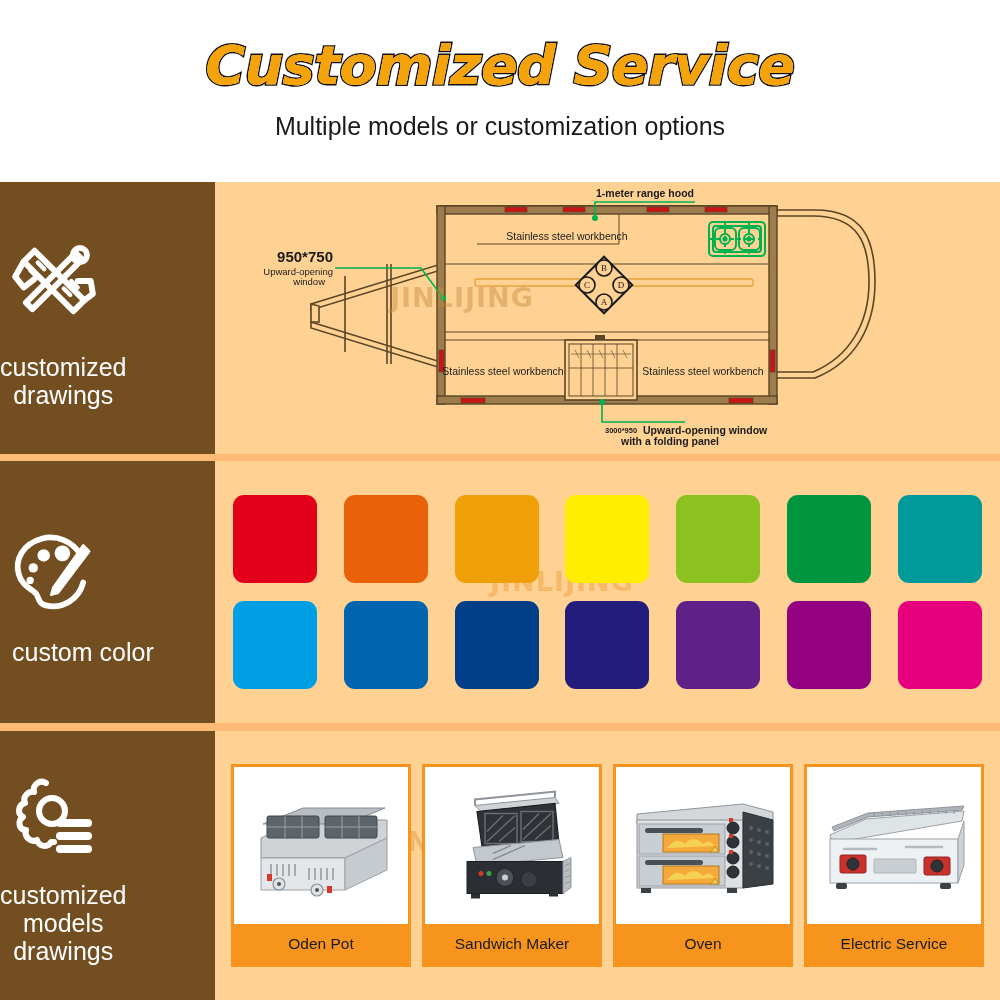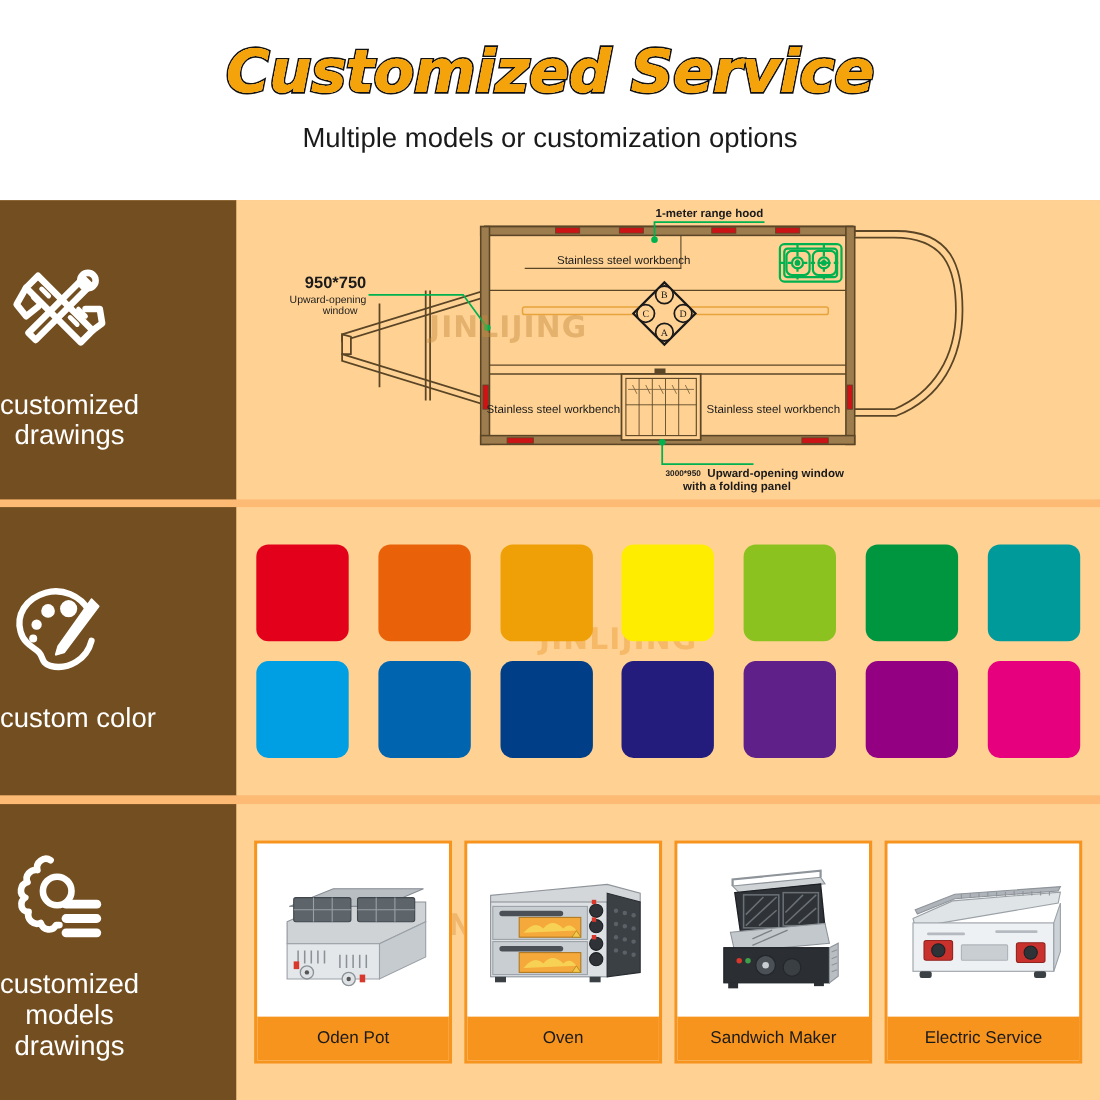--- a/index.html
+++ b/index.html
@@ -46,21 +46,21 @@
     display:flex;flex-direction:column;align-items:flex-start;justify-content:center;
     box-sizing:border-box;
   }
   .side .ico{display:block;}
   .side .lbl{
     color:#fff;text-align:center;line-height:1.12;
     font-size:25px;font-weight:400;margin-top:10px;
     font-family:"Liberation Sans", sans-serif;
   }
   .row1 .side .lbl{margin-top:14px;}
-  .row2 .side .lbl{margin-top:12px;}
+  .row2 .side .lbl{margin-top:12px;margin-left:12px;}
   .row3 .side .lbl{margin-top:10px;}
 
   .panel{flex:1;background:#FFD294;position:relative;overflow:hidden;}
 
   
   .drawing{position:absolute;inset:0;}
   .wm{
     position:absolute;
     font-family:"DejaVu Sans", sans-serif;
     font-weight:bold;
@@ -394,20 +394,63 @@
                 <rect x="26" y="88" width="5" height="7" fill="#d8372c"></rect>
                 <rect x="86" y="100" width="5" height="7" fill="#d8372c"></rect>
               </g>
             </svg>
           </div>
           <div class="card-cap" style="background: rgb(247, 148, 29);">Oden Pot</div>
         </div>
 
         <div class="card" style="border-color: rgb(247, 148, 29);">
           <div class="card-img">
+            <svg class="art" width="150" height="125" viewBox="0 0 150 125">
+              <g>
+                <path d="M38 22 L118 14 L122 20 L44 28 Z" fill="#cfd3d6" stroke="#8e949a" stroke-width="1"></path>
+                <path d="M40 28 L118 20 L122 60 L46 70 Z" fill="#2f3338" stroke="#1d2125" stroke-width="1.2"></path>
+                <g fill="none" stroke="#6a7076" stroke-width="1.4">
+                  <rect x="48" y="30" width="32" height="30"></rect>
+                  <path d="M50 58 L78 32"></path>
+                    <path d="M50 48 L66 32"></path>
+                    <path d="M62 58 L78 44"></path>
+                  <rect x="84" y="28" width="32" height="30"></rect>
+                  <path d="M86 56 L114 30"></path>
+                    <path d="M86 46 L102 30"></path>
+                    <path d="M98 56 L114 42"></path>
+                </g>
+                <path d="M36 64 L122 56 L126 74 L40 82 Z" fill="#c3c8cc" stroke="#8e949a" stroke-width="1"></path>
+                <g fill="none" stroke="#7b8187" stroke-width="1.2">
+                  <path d="M56 76 L88 62"></path>
+                    <path d="M56 70 L74 62"></path>
+                </g>
+                <rect x="30" y="78" width="96" height="32" fill="#2b2f34" stroke="#1b1f24" stroke-width="1"></rect>
+                <path d="M126 78 L134 74 L134 104 L126 110 Z" fill="#b9bec3" stroke="#8e949a" stroke-width="1"></path>
+                <g stroke="#8e949a" stroke-width="1">
+                  <path d="M128 82 L133 80"></path>
+                    <path d="M128 88 L133 86"></path>
+                  <path d="M128 94 L133 92"></path>
+                    <path d="M128 100 L133 98"></path>
+                </g>
+                <circle cx="68" cy="94" r="9" fill="#4a5056" stroke="#23272b" stroke-width="1.2"></circle>
+                <circle cx="68" cy="94" r="3" fill="#c9ced2"></circle>
+                <circle cx="92" cy="96" r="8" fill="#3a3f44" stroke="#23272b" stroke-width="1"></circle>
+                <circle cx="44" cy="90" r="2.5" fill="#d8372c"></circle>
+                <circle cx="52" cy="90" r="2.5" fill="#3ea14a"></circle>
+                <rect x="34" y="110" width="9" height="5" fill="#2b2f34"></rect>
+                <rect x="112" y="108" width="9" height="5" fill="#2b2f34"></rect>
+                <path d="M38 22 L38 16 L118 8 L118 14" fill="none" stroke="#8e949a" stroke-width="2"></path>
+              </g>
+            </svg>
+          </div>
+          <div class="card-cap" style="background: rgb(247, 148, 29);">Sandwich Maker</div>
+        </div>
+
+        <div class="card" style="border-color: rgb(247, 148, 29);">
+          <div class="card-img">
             <svg class="art" width="160" height="120" viewBox="0 0 160 120">
               <g>
                 <path d="M14 28 L120 18 L150 26 L150 34 L14 38 Z" fill="#d3d7da" stroke="#8e949a" stroke-width="1"></path>
                 <rect x="14" y="34" width="106" height="68" fill="#dde1e4" stroke="#8e949a" stroke-width="1"></rect>
                 <path d="M120 26 L150 34 L150 98 L120 102 Z" fill="#3b4045" stroke="#2a2e33" stroke-width="1"></path>
                 <g fill="#5b6167">
                   <circle cx="128" cy="42" r="2"></circle>
                     <circle cx="136" cy="44" r="2"></circle>
                     <circle cx="144" cy="46" r="2"></circle>
                   <circle cx="128" cy="54" r="2"></circle>
@@ -446,63 +489,20 @@
                 <rect x="18" y="102" width="10" height="5" fill="#3b4045"></rect>
                 <rect x="104" y="102" width="10" height="5" fill="#3b4045"></rect>
               </g>
             </svg>
           </div>
           <div class="card-cap" style="background: rgb(247, 148, 29);">Oven</div>
         </div>
 
         <div class="card" style="border-color: rgb(247, 148, 29);">
           <div class="card-img">
-            <svg class="art" width="150" height="125" viewBox="0 0 150 125">
-              <g>
-                <path d="M38 22 L118 14 L122 20 L44 28 Z" fill="#cfd3d6" stroke="#8e949a" stroke-width="1"></path>
-                <path d="M40 28 L118 20 L122 60 L46 70 Z" fill="#2f3338" stroke="#1d2125" stroke-width="1.2"></path>
-                <g fill="none" stroke="#6a7076" stroke-width="1.4">
-                  <rect x="48" y="30" width="32" height="30"></rect>
-                  <path d="M50 58 L78 32"></path>
-                    <path d="M50 48 L66 32"></path>
-                    <path d="M62 58 L78 44"></path>
-                  <rect x="84" y="28" width="32" height="30"></rect>
-                  <path d="M86 56 L114 30"></path>
-                    <path d="M86 46 L102 30"></path>
-                    <path d="M98 56 L114 42"></path>
-                </g>
-                <path d="M36 64 L122 56 L126 74 L40 82 Z" fill="#c3c8cc" stroke="#8e949a" stroke-width="1"></path>
-                <g fill="none" stroke="#7b8187" stroke-width="1.2">
-                  <path d="M56 76 L88 62"></path>
-                    <path d="M56 70 L74 62"></path>
-                </g>
-                <rect x="30" y="78" width="96" height="32" fill="#2b2f34" stroke="#1b1f24" stroke-width="1"></rect>
-                <path d="M126 78 L134 74 L134 104 L126 110 Z" fill="#b9bec3" stroke="#8e949a" stroke-width="1"></path>
-                <g stroke="#8e949a" stroke-width="1">
-                  <path d="M128 82 L133 80"></path>
-                    <path d="M128 88 L133 86"></path>
-                  <path d="M128 94 L133 92"></path>
-                    <path d="M128 100 L133 98"></path>
-                </g>
-                <circle cx="68" cy="94" r="9" fill="#4a5056" stroke="#23272b" stroke-width="1.2"></circle>
-                <circle cx="68" cy="94" r="3" fill="#c9ced2"></circle>
-                <circle cx="92" cy="96" r="8" fill="#3a3f44" stroke="#23272b" stroke-width="1"></circle>
-                <circle cx="44" cy="90" r="2.5" fill="#d8372c"></circle>
-                <circle cx="52" cy="90" r="2.5" fill="#3ea14a"></circle>
-                <rect x="34" y="110" width="9" height="5" fill="#2b2f34"></rect>
-                <rect x="112" y="108" width="9" height="5" fill="#2b2f34"></rect>
-                <path d="M38 22 L38 16 L118 8 L118 14" fill="none" stroke="#8e949a" stroke-width="2"></path>
-              </g>
-            </svg>
-          </div>
-          <div class="card-cap" style="background: rgb(247, 148, 29);">Sandwich Maker</div>
-        </div>
-
-        <div class="card" style="border-color: rgb(247, 148, 29);">
-          <div class="card-img">
             <svg class="art" width="160" height="110" viewBox="0 0 160 110">
               <g>
                 <path d="M16 44 L52 28 L150 20 L148 30 L18 52 Z" fill="#dfe4e7" stroke="#9aa1a7" stroke-width="1"></path>
                 <path d="M20 40 L54 26 L148 19 L150 15 L54 22 L18 36 Z" fill="#aeb4b9" stroke="#8e949a" stroke-width="1"></path>
                 <g stroke="#8e949a" stroke-width="1">
                   <path d="M60 22 L60 26"></path>
                     <path d="M68 21 L68 25"></path>
                     <path d="M76 21 L76 25"></path>
                   <path d="M84 20 L84 24"></path>
                     <path d="M92 20 L92 24"></path>

